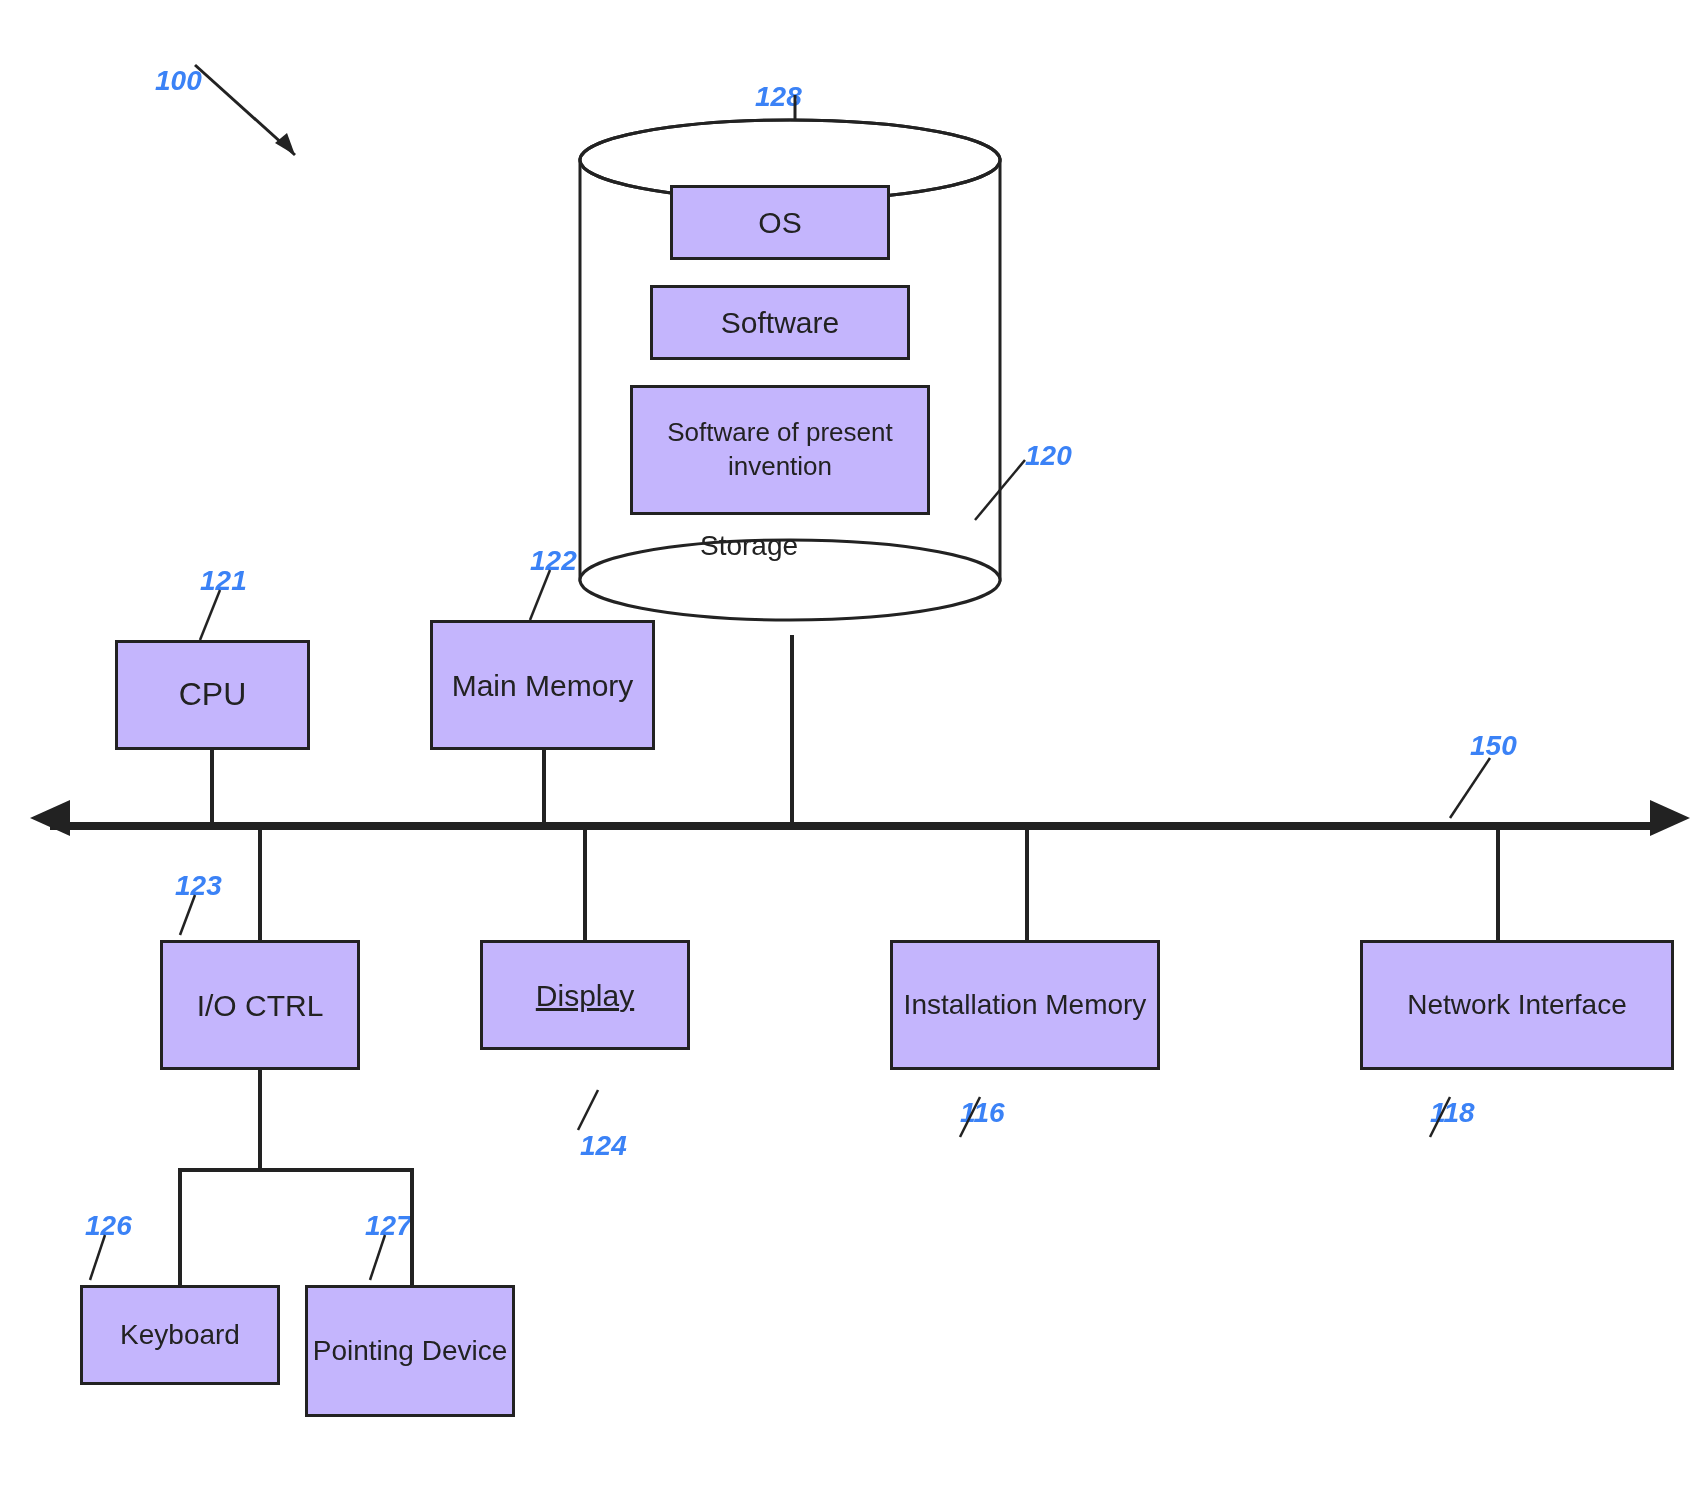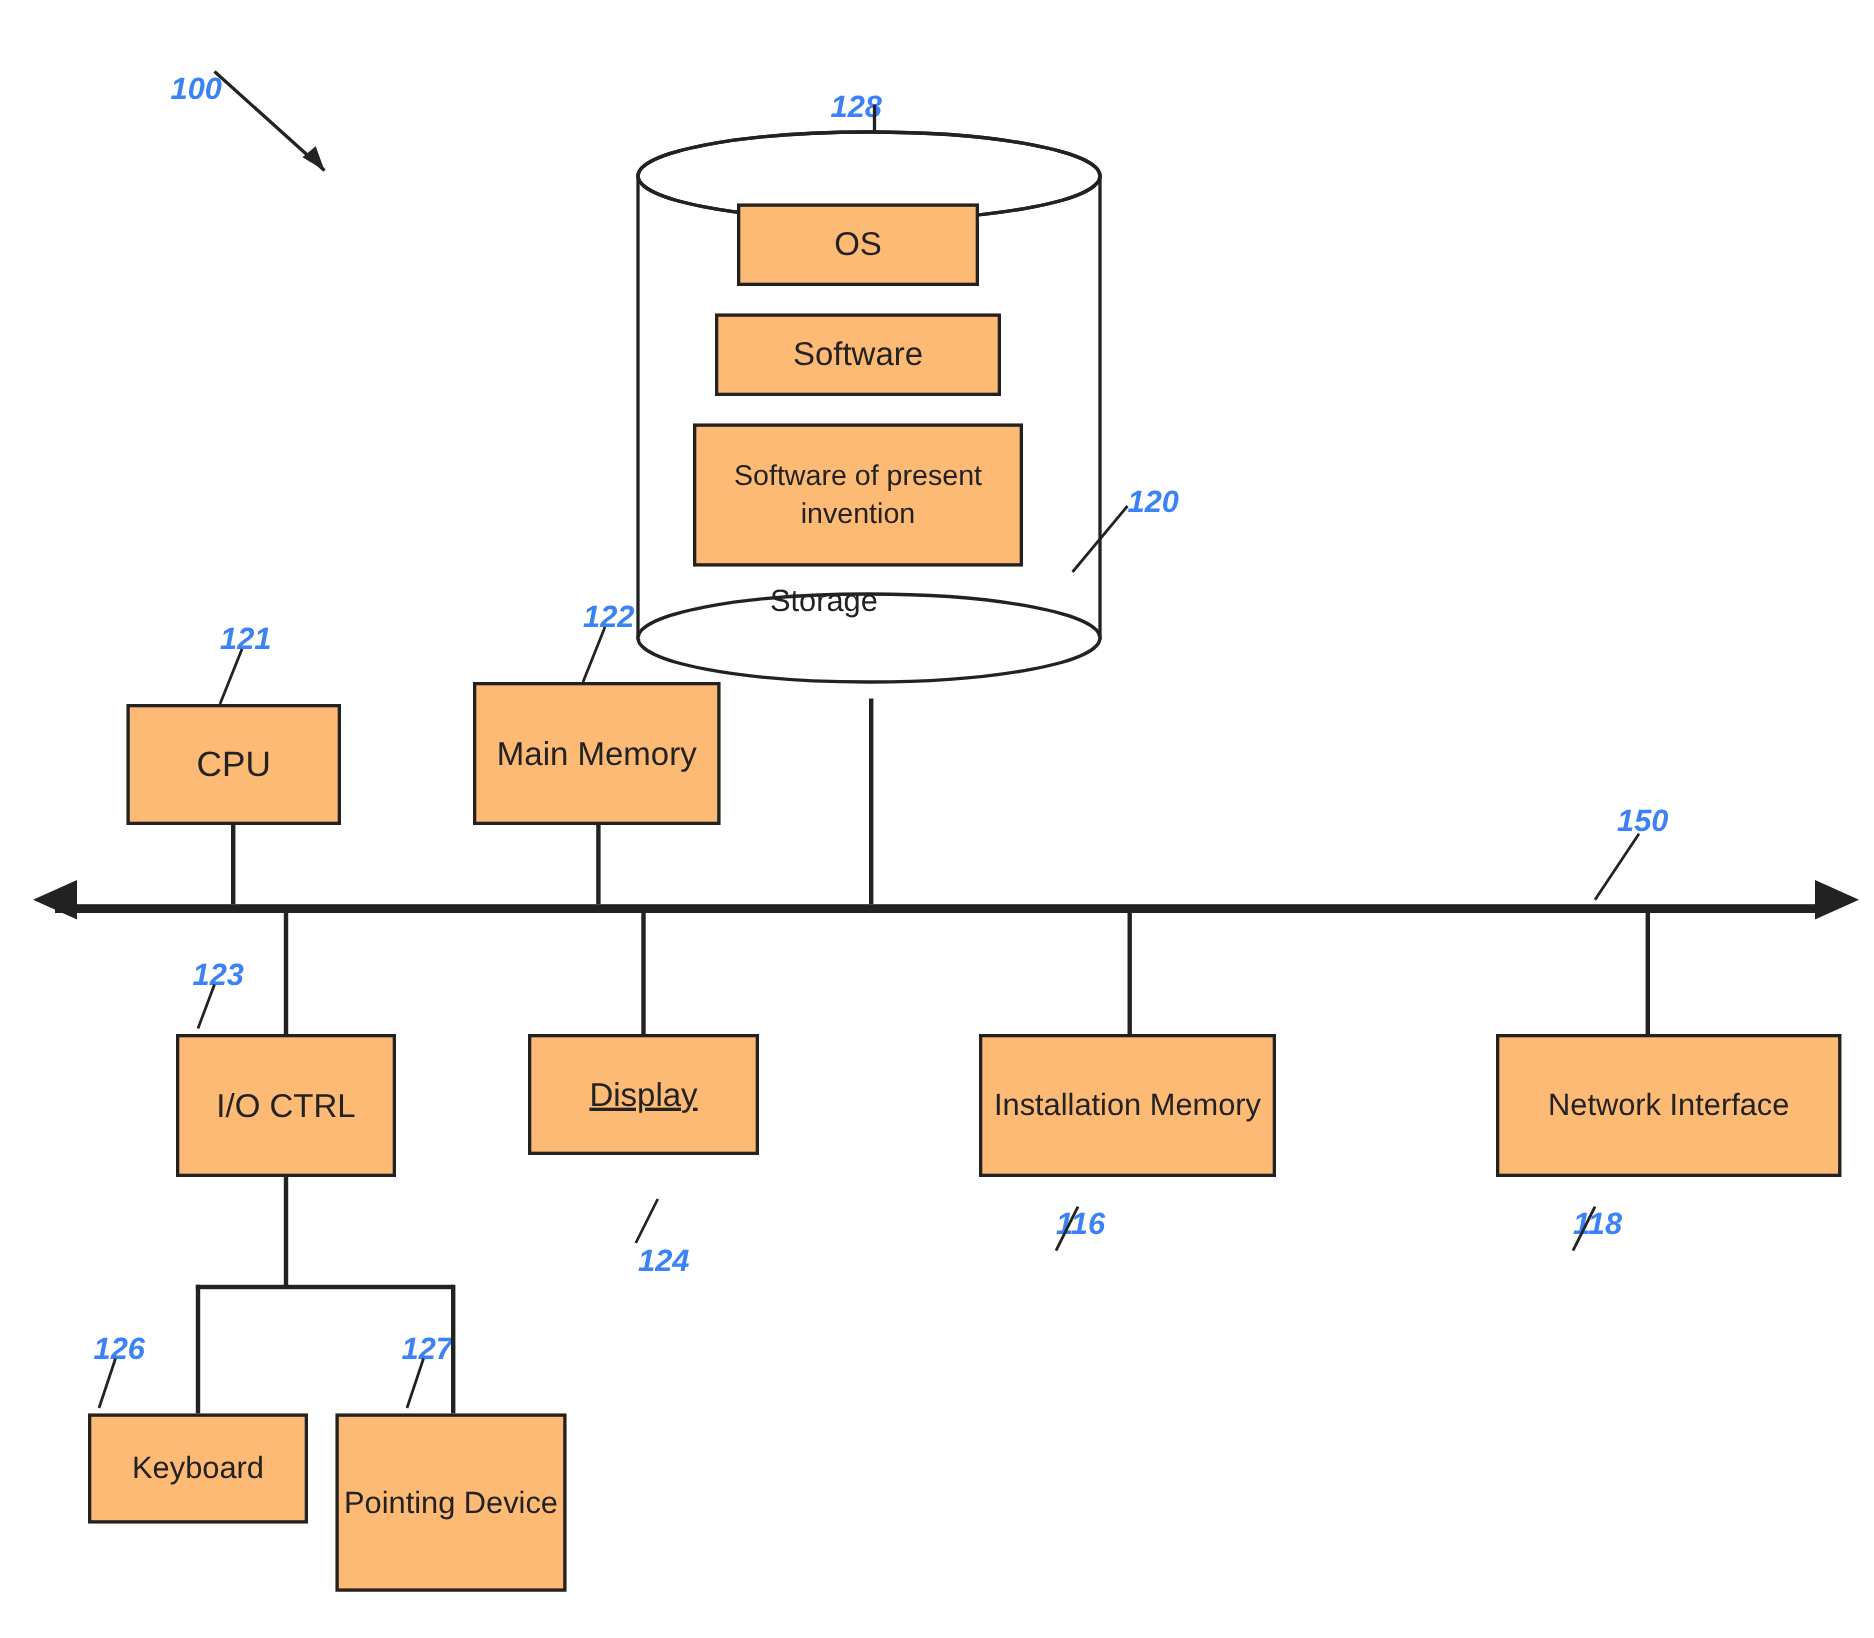--- a/index.html
+++ b/index.html
@@ -21,21 +21,21 @@
       position: absolute;
       font-style: italic;
       font-weight: bold;
       font-size: 28px;
       color: #3b82f6;
       text-align: center;
     }
     .box {
       position: absolute;
       border: 3px solid #222;
-      background: #fdba74;
+      background: #c4b5fd;
       display: flex;
       align-items: center;
       justify-content: center;
       text-align: center;
       font-size: 28px;
       font-weight: normal;
       color: #222;
       line-height: 1.3;
     }
     
@@ -170,21 +170,21 @@
 
   <div class="vline" style="left:1496px; top:830px; width:4px; height:110px;"></div>
 
   <div class="box" style="left:80px; top:1285px; width:200px; height:100px; font-size:28px;">Keyboard</div>
 
   <div class="label-ref" style="left:85px; top:1210px;">126</div>
   <svg style="position:absolute;left:105px;top:1235px;overflow:visible;" width="30" height="55">
     <line x1="0" y1="0" x2="-15" y2="45" stroke="#222" stroke-width="2.5"></line>
   </svg>
 
-  <div class="box" style="left:305px; top:1285px; width:210px; height:162px; font-size:28px;">Pointing Device</div>
+  <div class="box" style="left:305px; top:1285px; width:210px; height:132px; font-size:28px;">Pointing Device</div>
 
   <div class="label-ref" style="left:365px; top:1210px;">127</div>
   <svg style="position:absolute;left:385px;top:1235px;overflow:visible;" width="30" height="55">
     <line x1="0" y1="0" x2="-15" y2="45" stroke="#222" stroke-width="2.5"></line>
   </svg>
 
   <div class="vline" style="left:258px; top:1070px; width:4px; height:100px;"></div>
 
   <div class="bus-line" style="left:178px; top:1168px; width:234px; height:4px;"></div>
 

